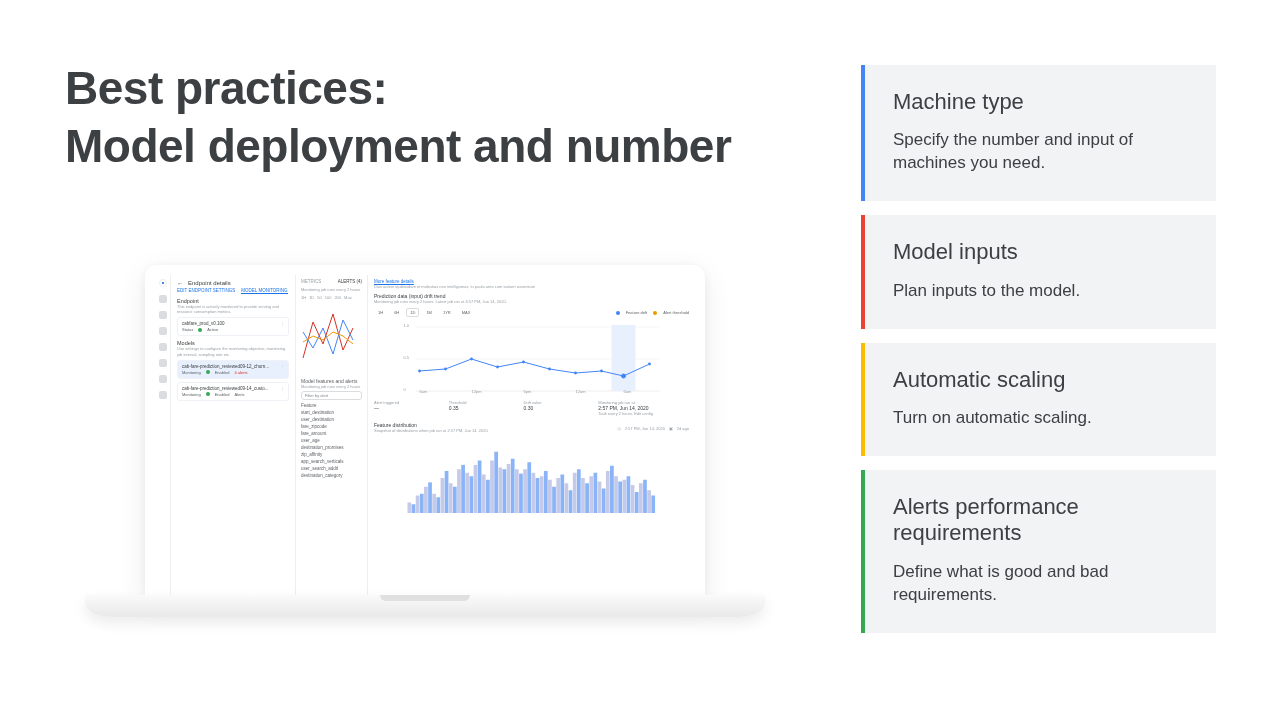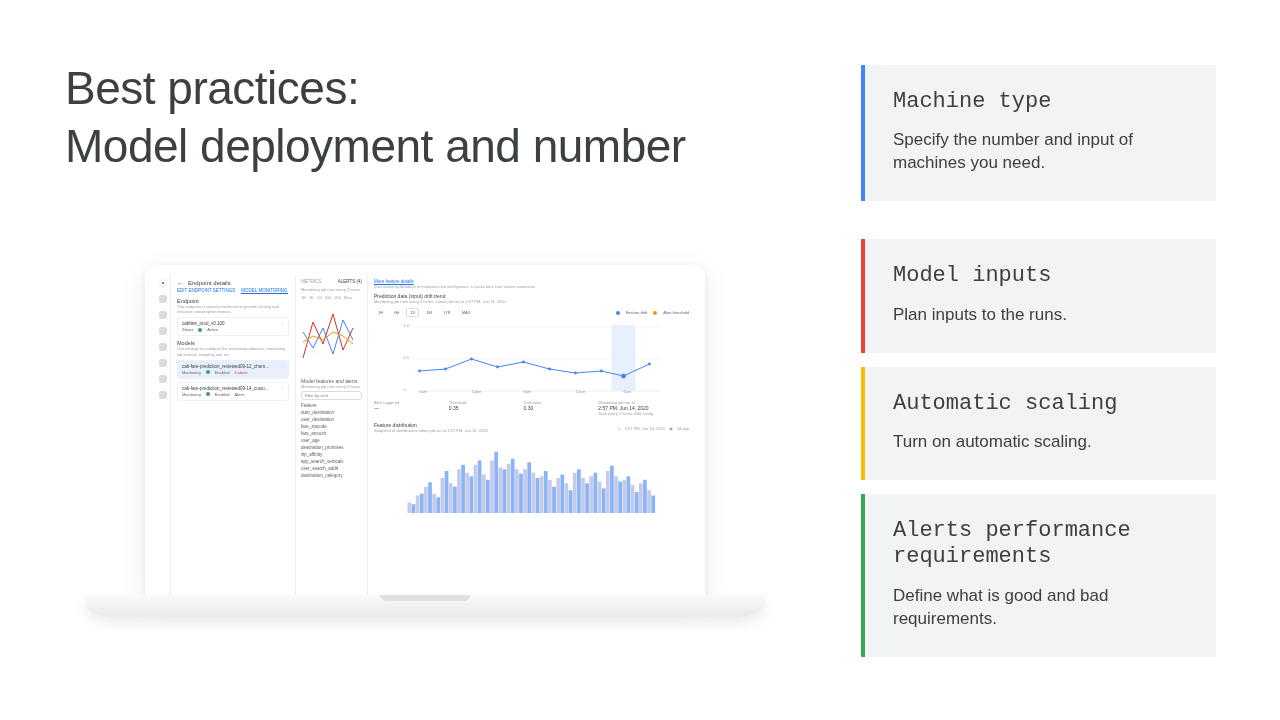--- a/index.html
+++ b/index.html
@@ -13,21 +13,21 @@
   }
   .slide {
     position: relative;
     width: 100%;
     height: 100%;
     padding: 60px 60px 40px 65px;
   }
   .title-block { margin-bottom: 40px; }
   .title-line {
     font-size: 46px;
-    font-weight: 400;
+    font-weight: 700;
     color: #3c4043;
     line-height: 1.25;
     letter-spacing: -0.5px;
   }
   .content-row {
     display: flex;
     align-items: flex-start;
     gap: 40px;
   }
   
@@ -166,30 +166,29 @@
     display: flex;
     flex-direction: column;
     gap: 14px;
   }
   .card {
     background: #f1f3f4;
     border-left: 4px solid;
     padding: 24px 28px 26px;
   }
   .card.blue  { border-left-color: #4285f4; }
-  .card.red   { border-left-color: #ea4335; margin-top: 24px; }
+  .card.red   { border-left-color: #ea4335; }
   .card.yellow{ border-left-color: #fbbc04; }
   .card.green { border-left-color: #34a853; }
   .card-title {
     font-size: 22px;
     color: #3c4043;
     font-weight: 500;
     margin-bottom: 14px;
     line-height:1.2;
-    font-family:Liberation Mono, monospace;
   }
   .card-body {
     font-size: 17px;
     color: #3c4043;
     line-height: 1.35;
     font-weight: 400;
   }
 </style>
 </head>
 <body>
@@ -448,21 +447,21 @@
     </div>
   </div>
 
   <div class="cards">
     <div class="card blue">
       <div class="card-title">Machine type</div>
       <div class="card-body">Specify the number and input of machines you need.</div>
     </div>
     <div class="card red">
       <div class="card-title">Model inputs</div>
-      <div class="card-body">Plan inputs to the runs.</div>
+      <div class="card-body">Plan inputs to the model.</div>
     </div>
     <div class="card yellow">
       <div class="card-title">Automatic scaling</div>
       <div class="card-body">Turn on automatic scaling.</div>
     </div>
     <div class="card green">
       <div class="card-title">Alerts performance requirements</div>
       <div class="card-body">Define what is good and bad requirements.</div>
     </div>
   </div>

